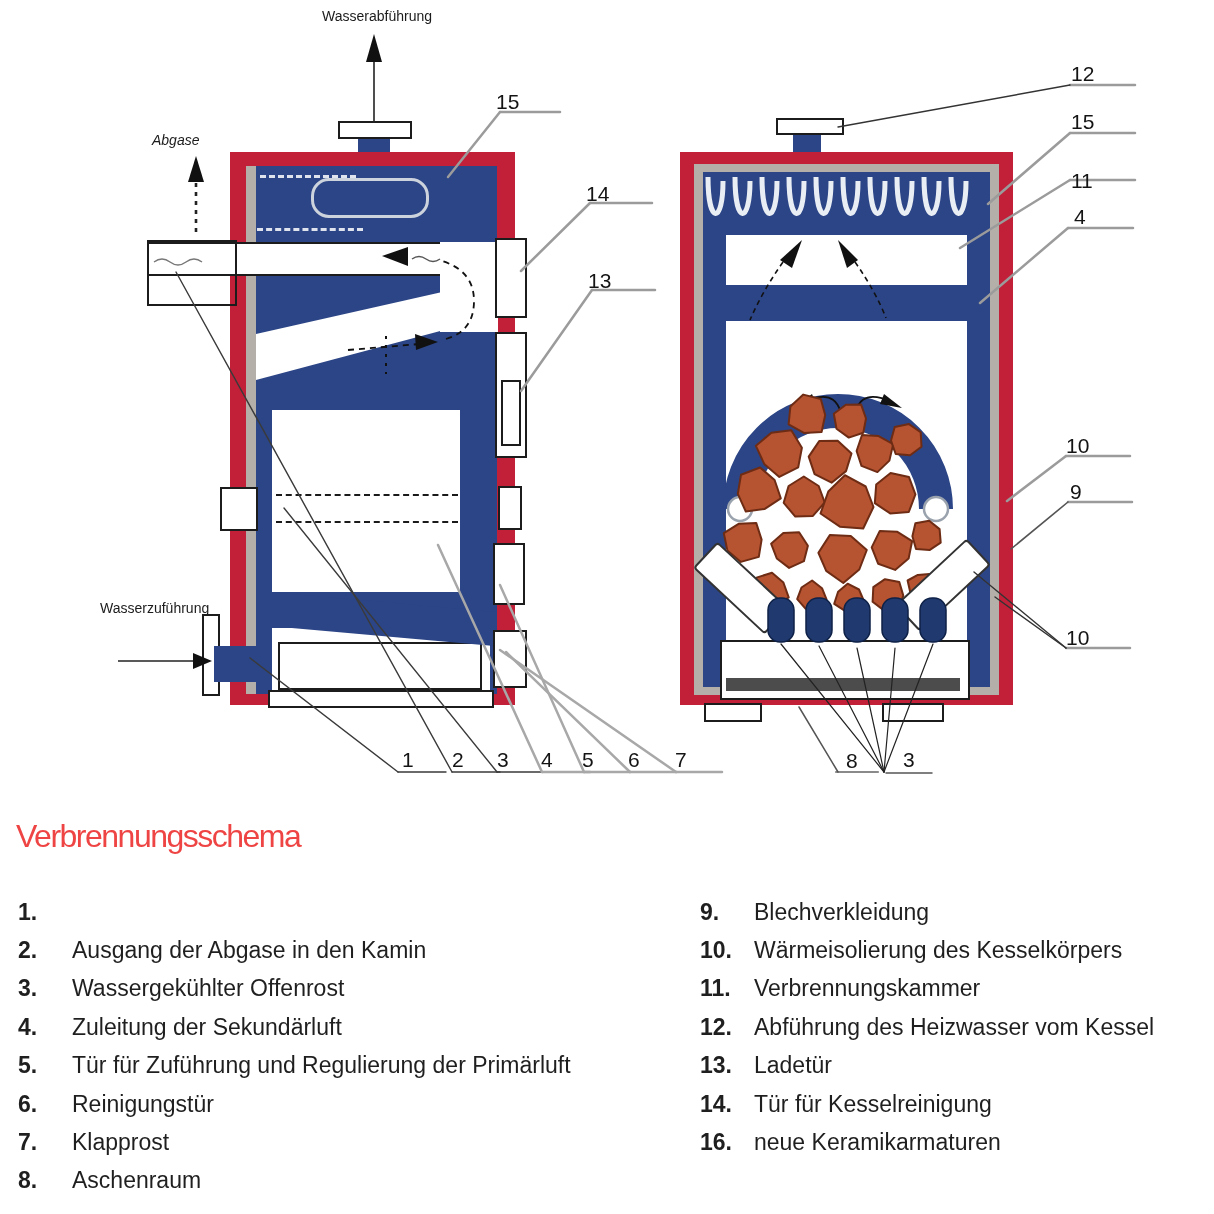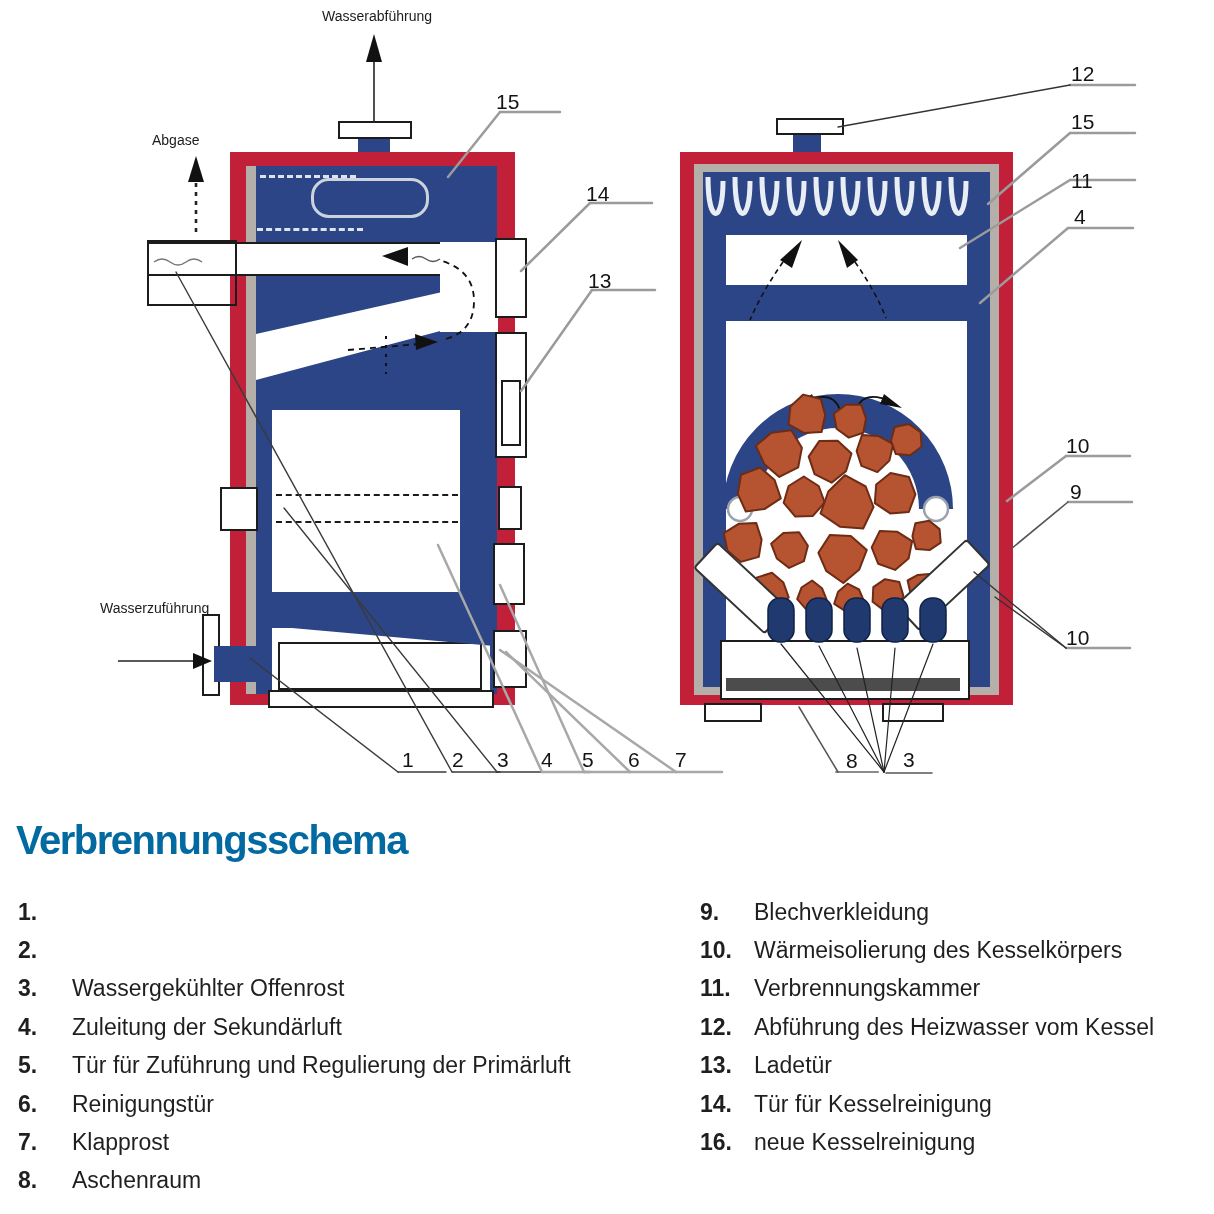--- a/index.html
+++ b/index.html
@@ -10,22 +10,22 @@
   .num{position:absolute;font-size:21px;color:#141414;white-space:nowrap;}
   .red{background:#c22039;}
   .blue{background:#2c4586;}
   .gray{background:#b5afa9;}
   .white-box{background:#fff;border:2px solid #1c1c1c;}
   .white-plain{background:#fff;}
   .outline{border:2px solid #1c1c1c;background:transparent;}
   .dash-line{border-top:2.5px dashed #1a1a1a;}
   .dash-white{border-top:3px dashed rgba(255,255,255,.85);}
   svg.overlay{position:absolute;left:0;top:0;pointer-events:none;}
-  .heading{position:absolute;left:16px;top:818px;font-size:40px;font-weight:bold;
-           letter-spacing:-1.5px;color:#0369a1;}
+  .heading{position:absolute;left:16px;top:818px;font-size:32px;font-weight:normal;
+           letter-spacing:-1.5px;color:#ef4444;}
   .legend-col{position:absolute;top:893px;}
   .legend-row{display:flex;height:38.4px;align-items:center;font-size:23px;color:#1f1f1f;}
   .legend-num{font-weight:bold;flex:0 0 54px;}
   .legend-txt{white-space:nowrap;}
 </style>
 </head>
 <body>
 
 <div class="canvas">
 
@@ -207,21 +207,21 @@
       <line x1="886" y1="773" x2="932" y2="773" stroke="#555" stroke-width="1.5"></line>
       <line x1="781" y1="644" x2="884" y2="772" stroke="#222" stroke-width="1.2"></line>
       <line x1="819" y1="646" x2="884" y2="772" stroke="#222" stroke-width="1.2"></line>
       <line x1="857" y1="648" x2="884" y2="772" stroke="#222" stroke-width="1.2"></line>
       <line x1="895" y1="648" x2="884" y2="772" stroke="#222" stroke-width="1.2"></line>
       <line x1="933" y1="644" x2="884" y2="772" stroke="#222" stroke-width="1.2"></line>
     </g>
   </svg>
 
   <div class="lbl" style="left:322px;top:8px;">Wasserabführung</div>
-  <div class="lbl" style="left:152px;top:132px;">Abgase</div>
+  <div class="lbl" style="left:152px;top:132px;font-style:italic;">Abgase</div>
   <div class="lbl" style="left:100px;top:600px;">Wasserzuführung</div>
 
   <div class="num" style="left:496px;top:90px;">15</div>
   <div class="num" style="left:586px;top:182px;">14</div>
   <div class="num" style="left:588px;top:269px;">13</div>
   <div class="num" style="left:402px;top:748px;">1</div>
   <div class="num" style="left:452px;top:748px;">2</div>
   <div class="num" style="left:497px;top:748px;">3</div>
   <div class="num" style="left:541px;top:748px;">4</div>
   <div class="num" style="left:582px;top:748px;">5</div>
@@ -238,20 +238,21 @@
   <div class="num" style="left:903px;top:748px;">3</div>
 
   <div class="heading">Verbrennungsschema</div>
 
   <div class="legend-col" style="left:18px;width:660px;">
     <div class="legend-row">
         <span class="legend-num">1.</span>
       </div>
     <div class="legend-row">
         <span class="legend-num">2.</span>
+        <span class="legend-txt">Ausgang der Abgase in den Kamin</span>
       </div>
     <div class="legend-row">
         <span class="legend-num">3.</span>
         <span class="legend-txt">Wassergekühlter Offenrost</span>
       </div>
     <div class="legend-row">
         <span class="legend-num">4.</span>
         <span class="legend-txt">Zuleitung der Sekundärluft</span>
       </div>
     <div class="legend-row">
@@ -292,16 +293,16 @@
     <div class="legend-row">
         <span class="legend-num">13.</span>
         <span class="legend-txt">Ladetür</span>
       </div>
     <div class="legend-row">
         <span class="legend-num">14.</span>
         <span class="legend-txt">Tür für Kesselreinigung</span>
       </div>
     <div class="legend-row">
         <span class="legend-num">16.</span>
-        <span class="legend-txt">neue Kesselreinigung</span>
+        <span class="legend-txt">neue Keramikarmaturen</span>
       </div>
   </div>
 </div>
 
 </body></html>

